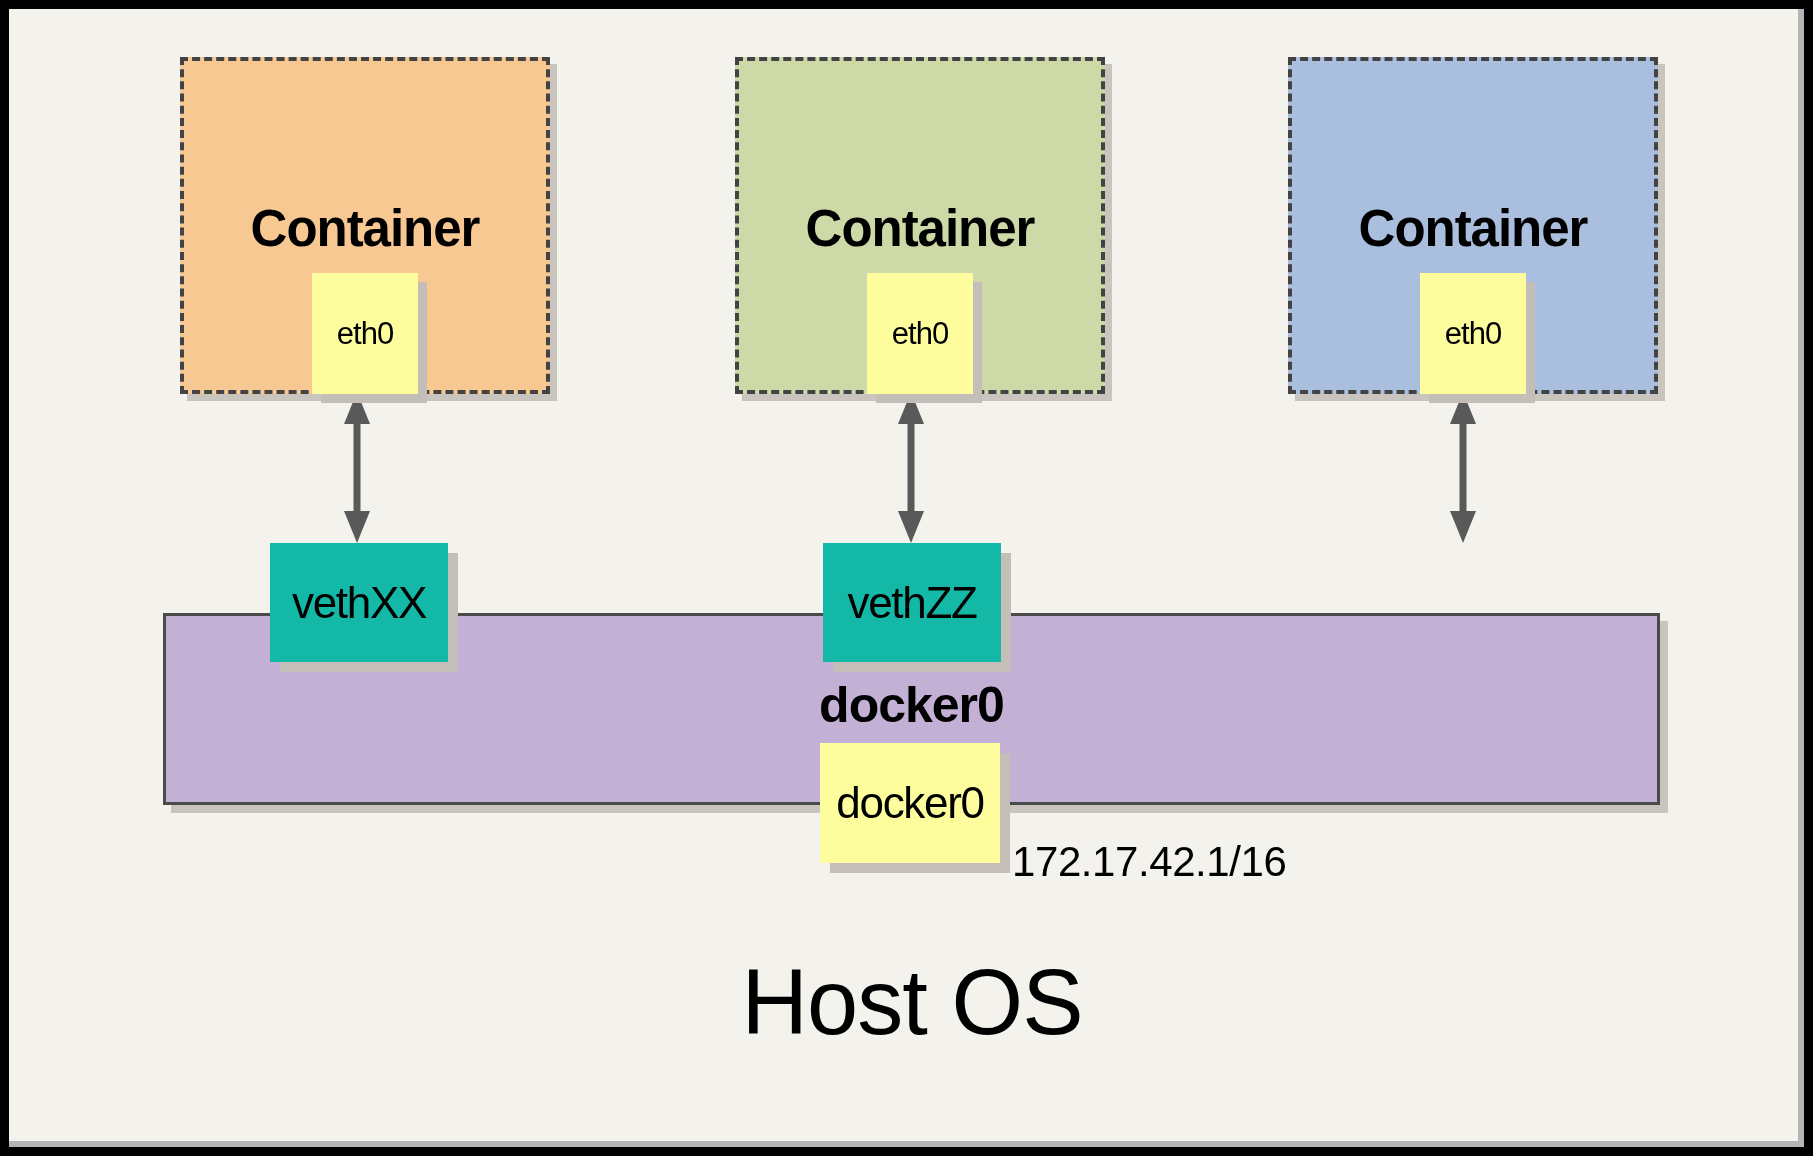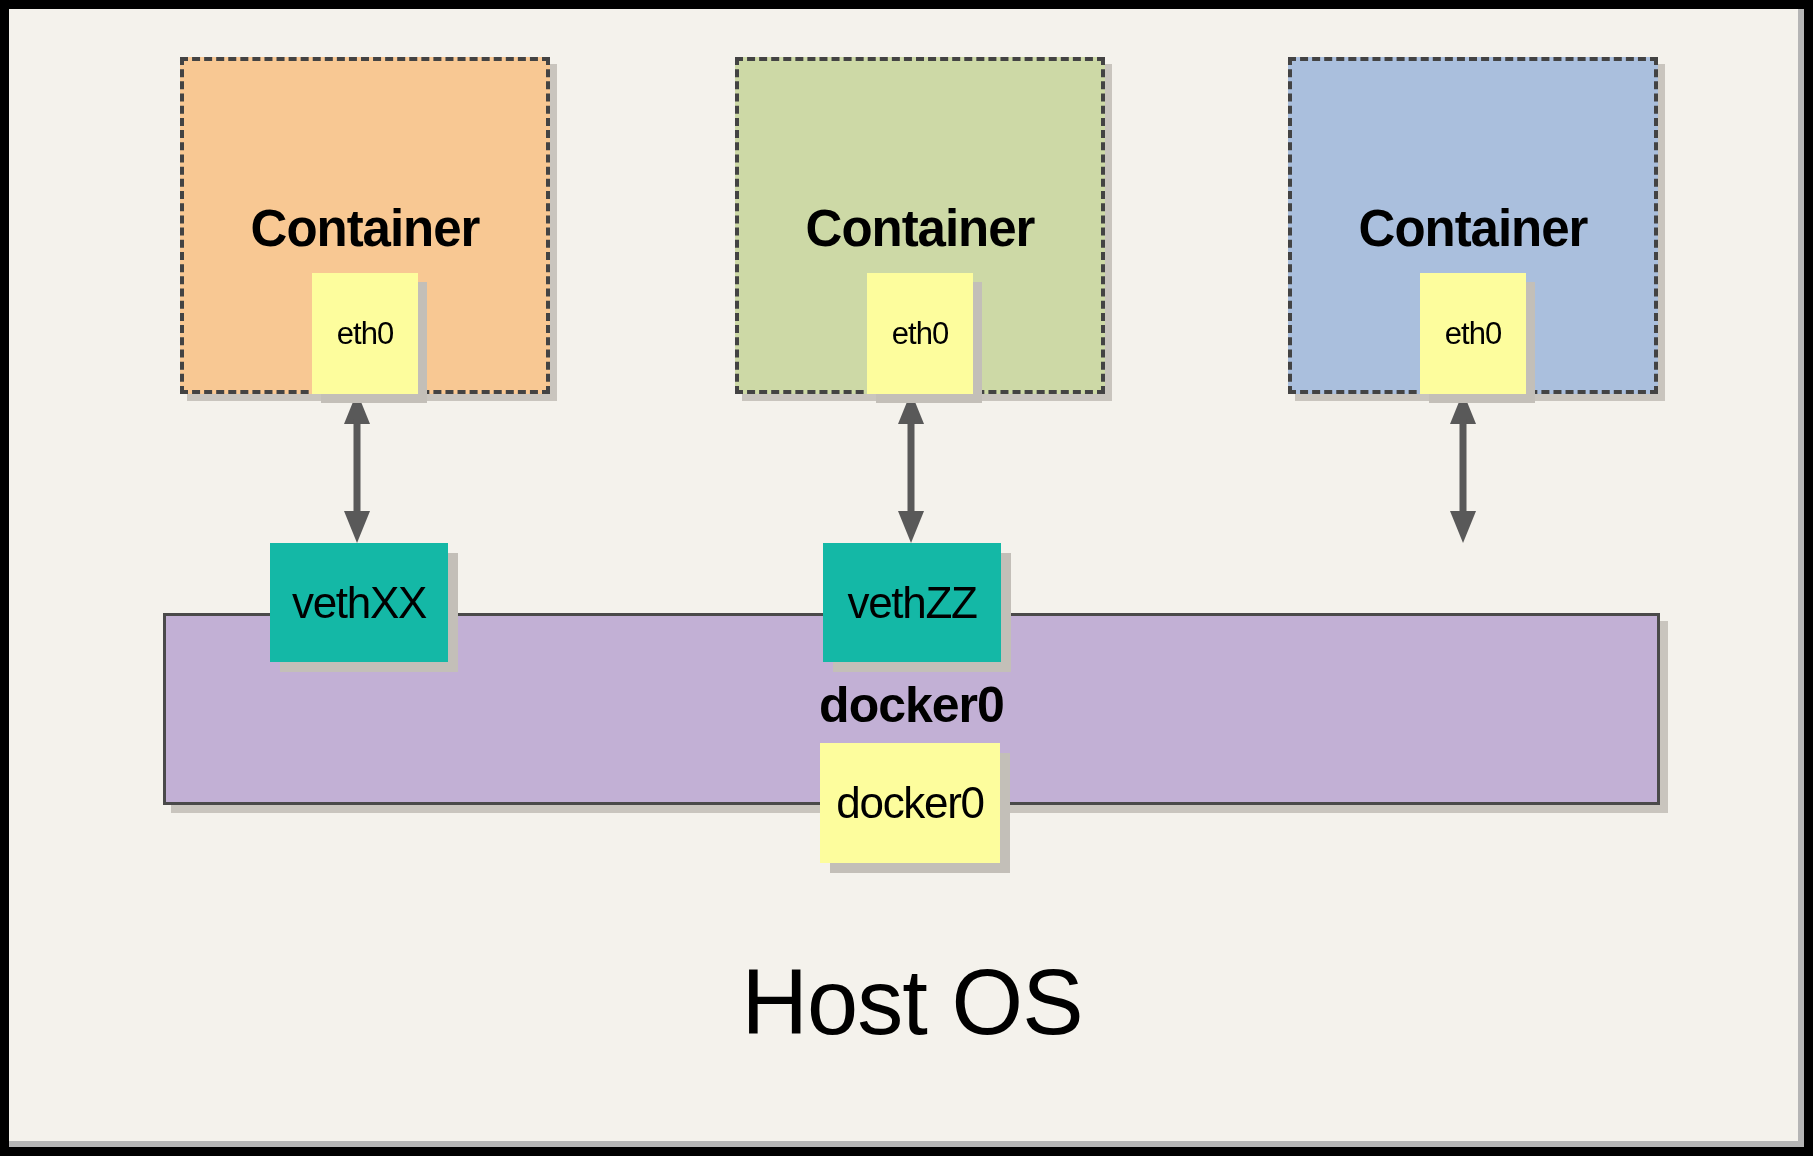--- a/index.html
+++ b/index.html
@@ -194,17 +194,18 @@
   </svg>
 
   <div class="bridge-bar"></div>
   <div class="bridge-title">docker0</div>
 
   <div class="veth-box v1">vethXX</div>
   <div class="veth-box v2">vethZZ</div>
 
   <div class="bridge-iface-box">docker0</div>
 
+  <div class="bridge-ip">172.17.42.1/16</div>
 
   <div class="host-label">Host OS</div>
 
   <div class="frame-border"></div>
 </div>
 
 </body></html>

